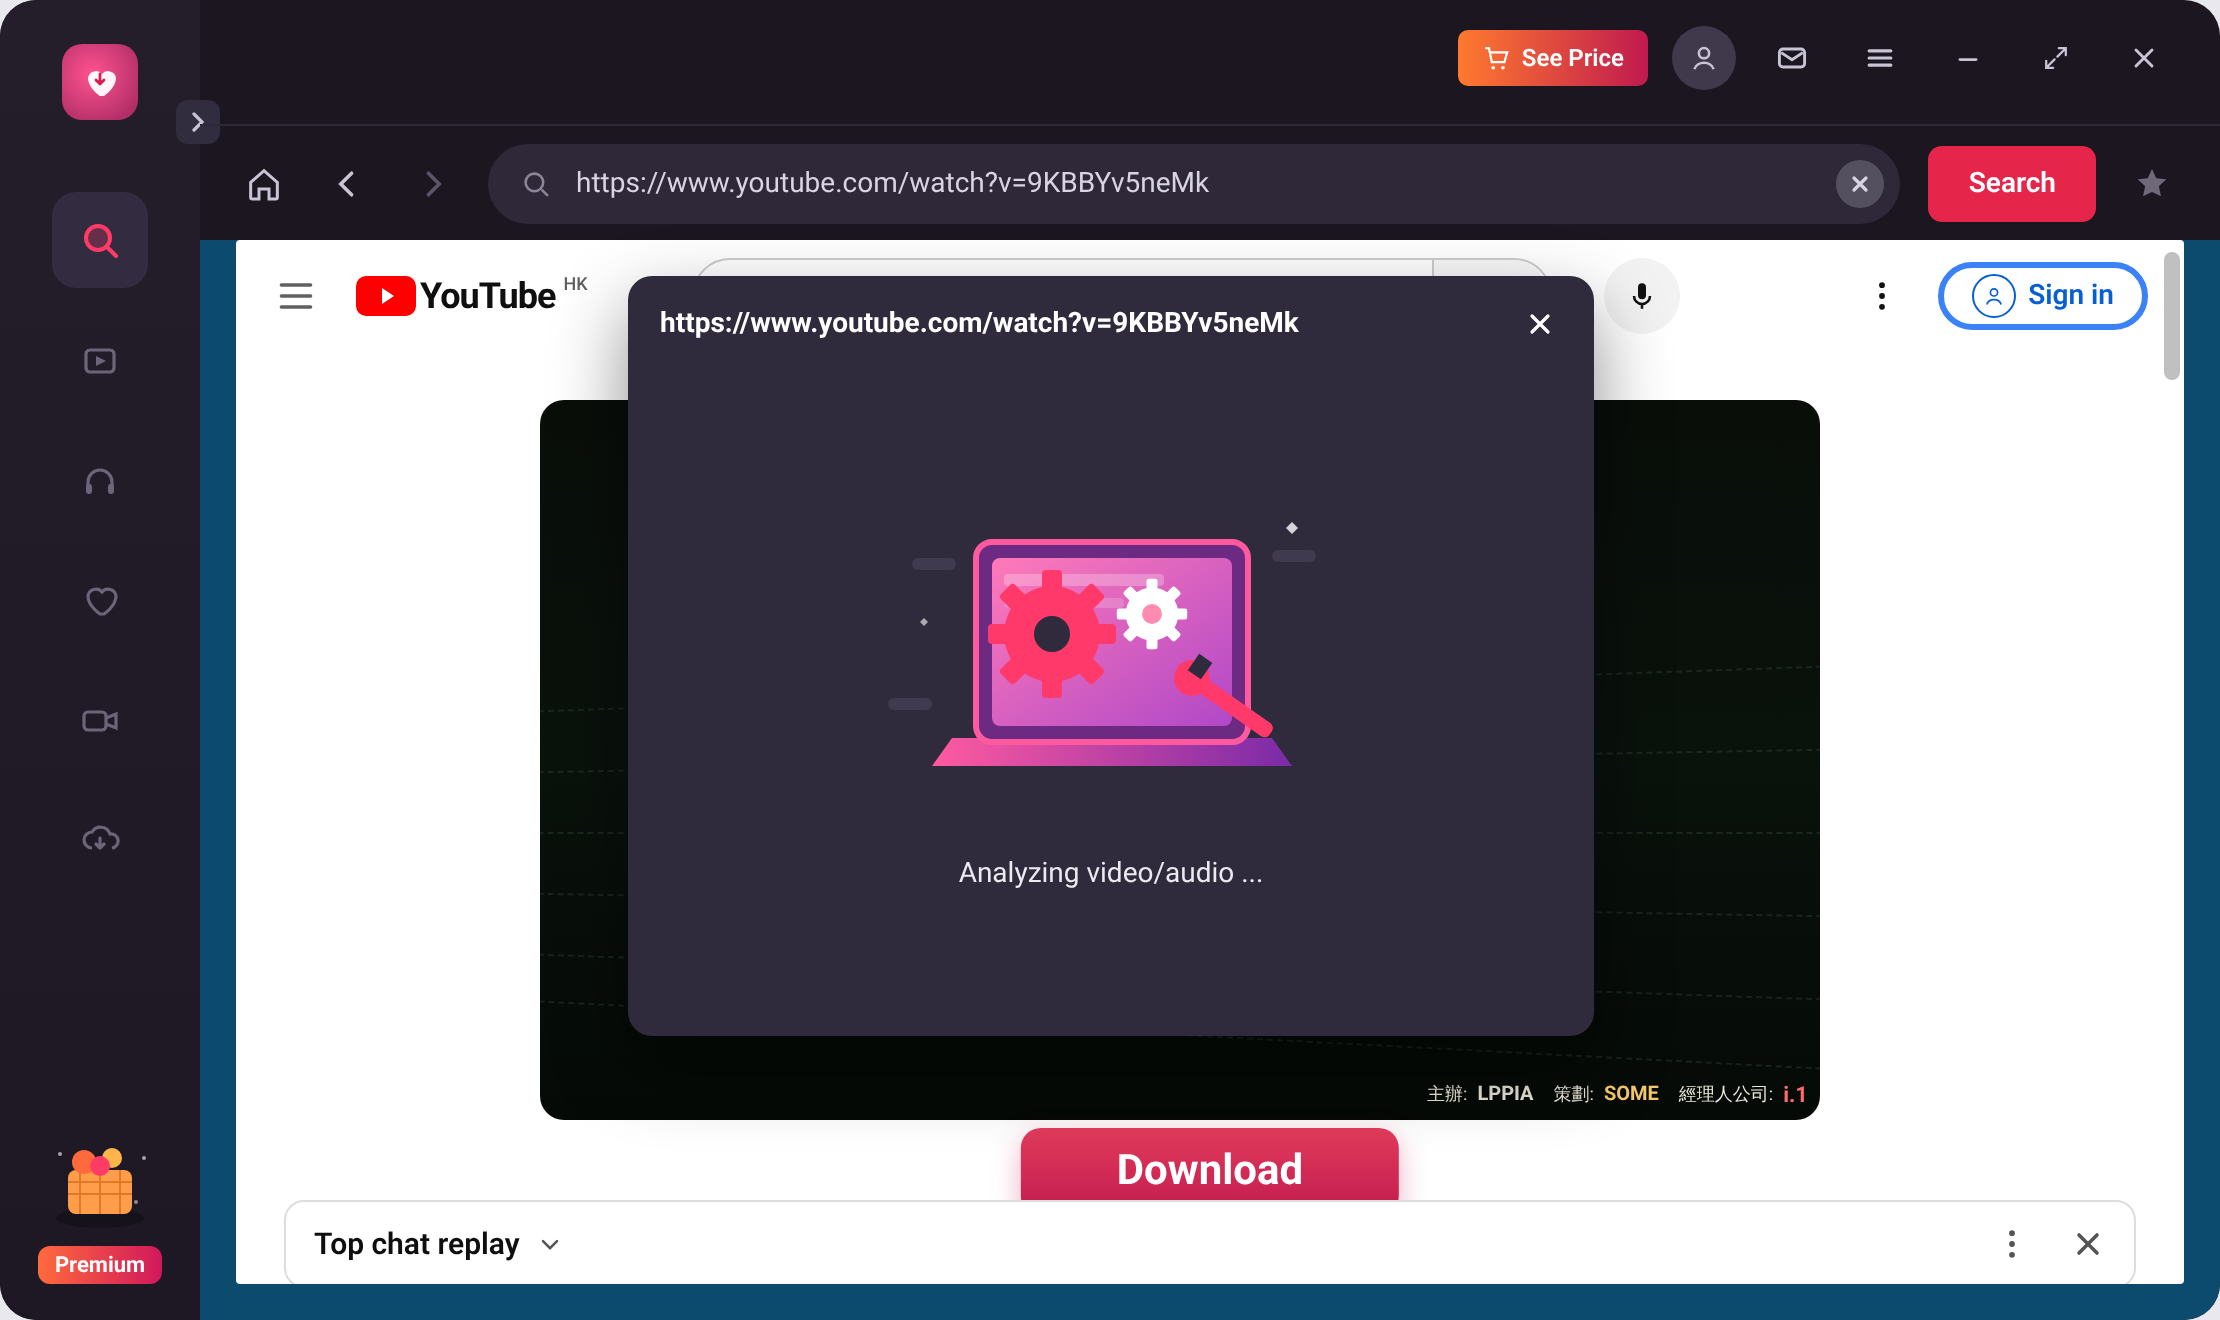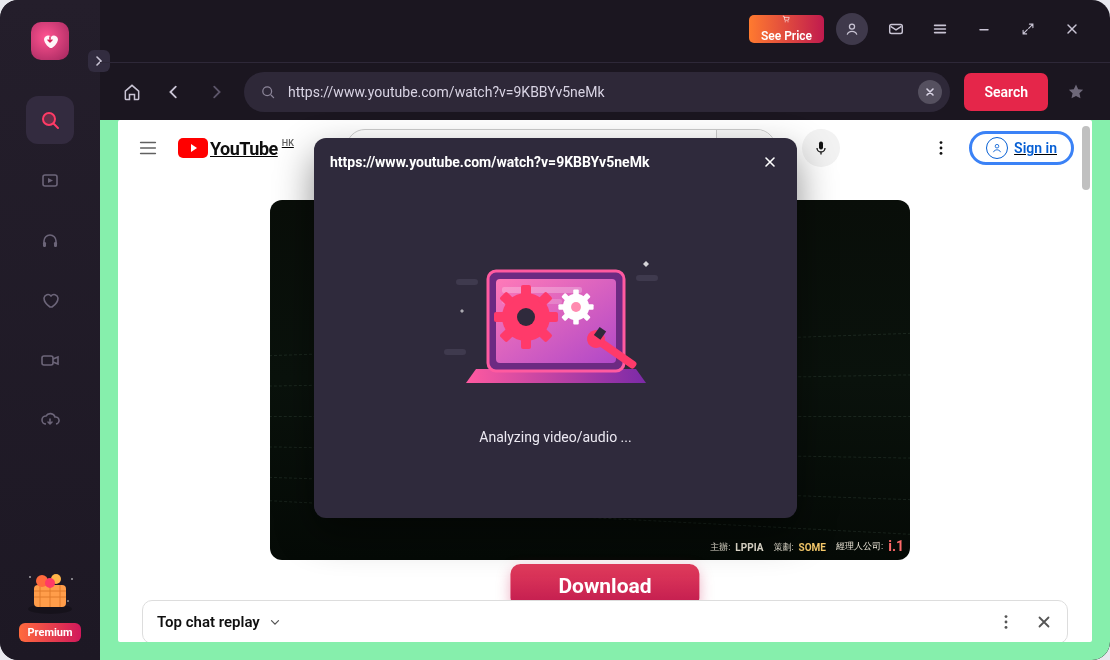--- a/index.html
+++ b/index.html
@@ -27,37 +27,37 @@
   .side-expand{position:absolute;right:-10px;top:50px;width:22px;height:22px;background:#322c3f;border-radius:6px;display:flex;align-items:center;justify-content:center;cursor:pointer;}
   .logo-box{width:38px;height:38px;border-radius:10px;background:radial-gradient(circle at 40% 40%,#ff5390,#a0265d);display:flex;align-items:center;justify-content:center;margin-bottom:30px;}
   .nav-btn{width:48px;height:48px;border-radius:12px;display:flex;align-items:center;justify-content:center;color:#6c6579;margin:6px 0;cursor:pointer;}
   .nav-btn.active{background:#332b3f;color:#ff3b66;}
   .sidebar-spacer{flex:1;}
   .basket-illus{width:56px;height:46px;margin-bottom:8px;}
   .premium-badge{background:linear-gradient(90deg,#ff6a3d,#d1185b);color:#fff;font-size:11px;font-weight:700;padding:3px 8px;border-radius:6px;margin-bottom:18px;}
 
   
   .topbar{position:absolute;left:100px;right:0;top:0;height:58px;display:flex;align-items:center;justify-content:flex-end;padding:0 22px;gap:12px;}
-  .see-price{height:28px;background:linear-gradient(90deg,#ff7a2f,#c01a4e);border-radius:5px;display:flex;align-items:center;gap:6px;padding:0 12px;color:#fff;font-size:12px;font-weight:600;cursor:pointer;flex-direction:column;}
+  .see-price{height:28px;background:linear-gradient(90deg,#ff7a2f,#c01a4e);border-radius:5px;display:flex;align-items:center;gap:6px;padding:0 12px;color:#fff;font-size:12px;font-weight:600;cursor:pointer;}
   .top-icon{width:32px;height:32px;border-radius:50%;display:flex;align-items:center;justify-content:center;color:#c9c4d4;cursor:pointer;}
   .top-icon.pill{background:#3f394b;}
   .top-icon.plain{color:#c9c4d4;}
 
   
   .addr-row{position:absolute;left:100px;right:0;top:62px;height:58px;display:flex;align-items:center;padding:0 20px 0 18px;gap:14px;border-top:1px solid #2e2838;}
   .addr-ic{width:28px;height:28px;display:flex;align-items:center;justify-content:center;color:#c9c4d4;cursor:pointer;}
   .addr-ic.disabled{color:#5c5569;}
   .addr-bar{flex:1;height:40px;background:#2e2838;border-radius:20px;display:flex;align-items:center;padding:0 8px 0 16px;gap:10px;}
   .addr-bar input{flex:1;background:transparent;border:none;outline:none;color:#d9d4e4;font-size:14px;}
   .clear-ic{width:24px;height:24px;border-radius:50%;background:#55505f;display:flex;align-items:center;justify-content:center;color:#d9d4e4;cursor:pointer;}
   .search-btn{height:38px;padding:0 20px;background:var(--accent);border-radius:7px;color:#fff;font-weight:600;font-size:14px;display:flex;align-items:center;cursor:pointer;}
   .star-ic{width:28px;height:28px;display:flex;align-items:center;justify-content:center;color:#6e6879;cursor:pointer;font-size:20px;}
 
   
-  .content{position:absolute;left:100px;right:0;top:120px;bottom:0;background:#86efac;padding:0 18px 18px 18px;border-bottom-right-radius:18px;text-decoration:underline;}
+  .content{position:absolute;left:100px;right:0;top:120px;bottom:0;background:#0c4a6e;padding:0 18px 18px 18px;border-bottom-right-radius:18px;}
   .yt-frame{width:100%;height:100%;background:var(--yt-bg);border-radius:2px;position:relative;overflow:hidden;}
   .yt-scrollbar{position:absolute;right:2px;top:6px;width:8px;height:64px;background:#c0c0c0;border-radius:4px;}
   .yt-header{height:56px;display:flex;align-items:center;padding:0 18px;gap:18px;}
   .yt-burger{width:24px;height:24px;display:flex;align-items:center;justify-content:center;color:#606060;cursor:pointer;}
   .yt-logo{display:flex;align-items:center;gap:2px;cursor:pointer;}
   .yt-logo-mark{width:30px;height:20px;background:var(--yt-red);border-radius:5px;display:flex;align-items:center;justify-content:center;}
   .yt-logo-text{font-weight:700;font-size:18px;color:var(--yt-text);letter-spacing:-0.5px;}
   .yt-logo-region{font-size:9px;color:#606060;font-weight:500;margin-left:2px;margin-top:-10px;}
   .yt-search{flex:1;max-width:430px;height:38px;border:1px solid #ccc;border-radius:19px;display:flex;align-items:center;padding:0 4px 0 16px;margin-left:34px;}
   .yt-search input{flex:1;border:none;outline:none;font-size:15px;color:#111;}
@@ -306,21 +306,21 @@
           <span>
               <span>主辦:</span>
               <b style="font-size:10px;margin-left:3px;">LPPIA</b>
             </span>
           <span>
               <span>策劃:</span>
               <b style="font-size:10px;margin-left:3px;color:#f5c96a">SOME</b>
             </span>
           <span>
               <span>經理人公司:</span>
-              <b style="font-size:14px;margin-left:3px;color:#ff6a6a">i.1</b>
+              <b style="font-size:11px;margin-left:3px;color:#ff6a6a">i.1</b>
             </span>
         </div>
       </div>
 
       <div class="dl-pill">
         <span>Download</span>
       </div>
 
       <div class="chat-bar">
         <span>Top chat replay</span>

